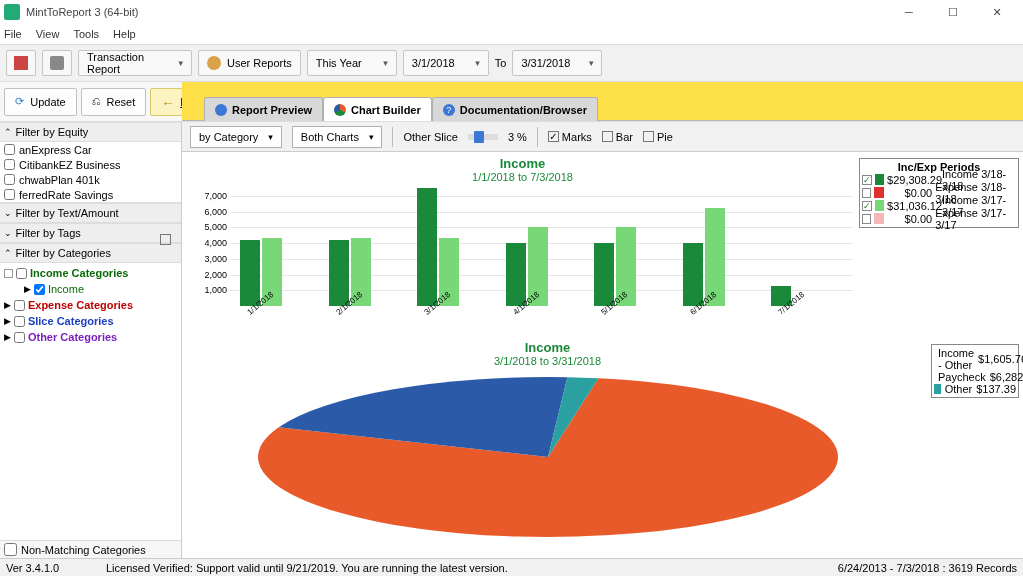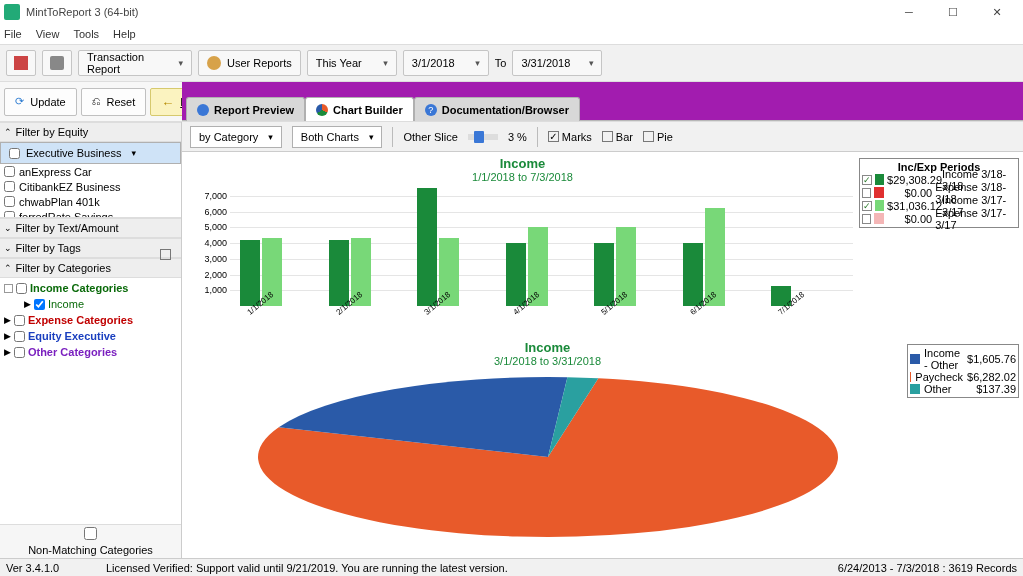--- a/index.html
+++ b/index.html
@@ -14,41 +14,41 @@
 .tbtn { height:26px; padding:0 8px; background:#f8f8f8; border:1px solid #c5c5c5; border-radius:2px; display:flex; align-items:center; gap:6px; cursor:pointer;}
 .tbtn.dd::after { content:"▾"; font-size:9px; color:#555; margin-left:4px;}
 .tbtn.wide { width:114px; justify-content:space-between;}
 .iconbtn { width:30px; height:26px; background:#f8f8f8; border:1px solid #c5c5c5; border-radius:2px; display:flex; align-items:center; justify-content:center;}
 .mini-icon { width:14px;height:14px; display:inline-block;}
 .toolbar2 { height: 40px; background:#f7f7f7; border-bottom:1px solid #ddd; display:flex;}
 .leftbar { width:182px; display:flex; align-items:center; padding:4px; gap:4px;}
 .txtbtn { height:28px; padding:0 10px; background:#fdfdfd; border:1px solid #c0c0c0; border-radius:2px; display:flex; align-items:center; gap:6px; cursor:pointer;}
 .txtbtn.yellow { background:#fbf3c0; border-color:#d6c96e;}
 .txtbtn .arr { font-size:13px;}
-.tabs { flex:1; display:flex; align-items:flex-end; border-bottom:1px solid #b7b7b7; padding-left:4px; gap:0; background:#a21caf;}
+.tabs { flex:1; display:flex; align-items:flex-end; border-bottom:1px solid #b7b7b7; padding-left:22px; gap:0; background:#fde047;}
 .tab { height:24px; padding:0 10px; background:#d8d8d8; border:1px solid #b0b0b0; border-bottom:none; border-radius:3px 3px 0 0; display:flex; align-items:center; gap:5px; cursor:pointer; position:relative; top:1px;}
 .tab.active { background:#fff; font-weight:bold;}
 .tab .dot { width:12px;height:12px; border-radius:50%;}
 .main { flex:1; display:flex; overflow:hidden;}
 .sidebar { width:182px; background:#f6f6f6; border-right:1px solid #ccc; display:flex; flex-direction:column;}
 .panelhdr { height:20px; background:#eee; border-bottom:1px solid #ddd; border-top:1px solid #ddd; display:flex; align-items:center; padding:0 4px; gap:4px;}
 .panelhdr .caret { font-size:9px;}
 .acctlist { background:#fff; max-height:76px; overflow-y:auto; border-bottom:1px solid #ddd;}
 .acctrow { height:15px; display:flex; align-items:center; padding:0 4px; gap:4px;}
 .acctrow.sel { background:#cfe3f7;}
 .acctrow input { width:11px; height:11px;}
 .nonmatch { height:18px; display:flex; align-items:center; padding:0 4px; gap:4px; color:#999;}
 .cattree { flex:1; background:#fff; overflow:auto; padding:2px;}
 .catrow { display:flex; align-items:center; gap:3px; height:16px;}
 .catrow .sq { width:9px;height:9px; border:1px solid #999; display:inline-block;}
 .catrow .tri { font-size:9px;}
 .catrow input { width:11px;height:11px;}
 .catrow.l1 { padding-left:2px;}
 .catrow.l2 { padding-left:22px;}
-.nonmatchcats { padding:2px 4px; display:flex; align-items:center; gap:4px; border-top:1px solid #ddd;flex-direction:column;}
+.nonmatchcats { padding:2px 4px; display:flex; align-items:center; gap:4px; border-top:1px solid #ddd;}
 .content { flex:1; display:flex; flex-direction:column; background:#fff;}
 .charttools { height:30px; background:#f1f1f1; border-bottom:1px solid #ccc; display:flex; align-items:center; padding:0 8px; gap:10px;}
 .sel { height:22px; padding:0 8px; background:#fff; border:1px solid #b0b0b0; display:flex; align-items:center; gap:6px;}
 .sel::after{content:"▾"; font-size:9px; margin-left:4px;}
 .vdiv { width:1px; height:20px; background:#bbb;}
 .slider { width:30px;height:6px; background:#ddd; position:relative;}
 .slider .thumb { position:absolute; left:6px; top:-3px; width:10px;height:12px; background:#3a77d6; border-radius:1px;}
 .ck { display:flex; align-items:center; gap:3px;}
 .ck .box { width:11px;height:11px; border:1px solid #777;}
 .ck .box.checked::after{content:"✓"; font-size:10px; display:block; line-height:9px; text-align:center;}
@@ -63,21 +63,21 @@
 .bar { width:20px;}
 .xlabel { position:absolute; top:100%; font-size:8px; transform:translate(-50%,4px) rotate(-40deg); transform-origin:left top;}
 .barlegend { position:absolute; right:4px; top:6px; width:160px; background:#fff; border:1px solid #888; padding:2px; font-size:9px;}
 .barlegend .hdr { font-weight:bold; text-align:center;}
 .legrow { display:flex; align-items:center; gap:3px; height:13px;}
 .legrow .chk { width:10px;height:10px; border:1px solid #888;}
 .legrow .chk.on::after{content:"✓"; font-size:9px;display:block;line-height:8px;text-align:center;color:#2a7a2a;}
 .legrow .sw { width:11px;height:11px;}
 .legrow .amt { width:52px; text-align:right;}
 .piewrap { position:absolute; left:10px; top:188px; right:120px; bottom:4px;}
-.pielegend { position:absolute; right:4px; top:192px; width:112px; border:1px solid #888; padding:2px; font-size:9px;}
+.pielegend { position:absolute; right:4px; top:192px; width:88px; border:1px solid #888; padding:2px; font-size:9px;}
 .plegrow { display:flex; align-items:center; gap:4px;}
 .plegrow .sw { width:10px;height:10px;}
 .plegrow .nm {flex:1;}
 .plegrow .amt {text-align:right;}
 .pieSvg{display:block;margin:0 auto;}
 .statusbar { height:18px; background:#f1f1f1; border-top:1px solid #ccc; display:flex; align-items:center; padding:0 6px; font-size:10px;}
 .statusbar .ver { width:100px;}
 .statusbar .mid { flex:1; text-align:left;}
 .statusbar .right { text-align:right;}
 </style>
@@ -159,24 +159,20 @@
 </div>
 
 <div class="main">
 
   <div class="sidebar">
     <div class="panelhdr">
         <span class="caret">⌃</span>
         <span>Filter by Equity</span>
       </div>
     <div class="acctlist">
-      <div class="acctrow sel">
-          <input type="checkbox" style="">
-          <span>Executive Business</span>
-        </div>
       <div class="acctrow">
           <input type="checkbox" style="">
           <span>anExpress Car</span>
         </div>
       <div class="acctrow">
           <input type="checkbox" style="">
           <span>CitibankEZ Business</span>
         </div>
       <div class="acctrow">
           <input type="checkbox" style="">
@@ -217,21 +213,21 @@
           <span style="color:#0a6a0a;">Income</span>
         </div>
       <div class="catrow l1">
           <span class="tri">▶</span>
           <input type="checkbox" style="">
           <span style="color:#c00000;font-weight:bold;text-align:right;">Expense Categories</span>
         </div>
       <div class="catrow l1">
           <span class="tri">▶</span>
           <input type="checkbox" style="">
-          <span style="color:#1a3fbf;font-weight:bold;">Equity Executive</span>
+          <span style="color:#1a3fbf;font-weight:bold;">Slice Categories</span>
         </div>
       <div class="catrow l1">
           <span class="tri">▶</span>
           <input type="checkbox" style="">
           <span style="color:#7a1fbf;font-weight:bold;">Other Categories</span>
         </div>
     </div>
     <div class="nonmatchcats">
         <input type="checkbox" style="">
         <span>Non-Matching Categories</span>

